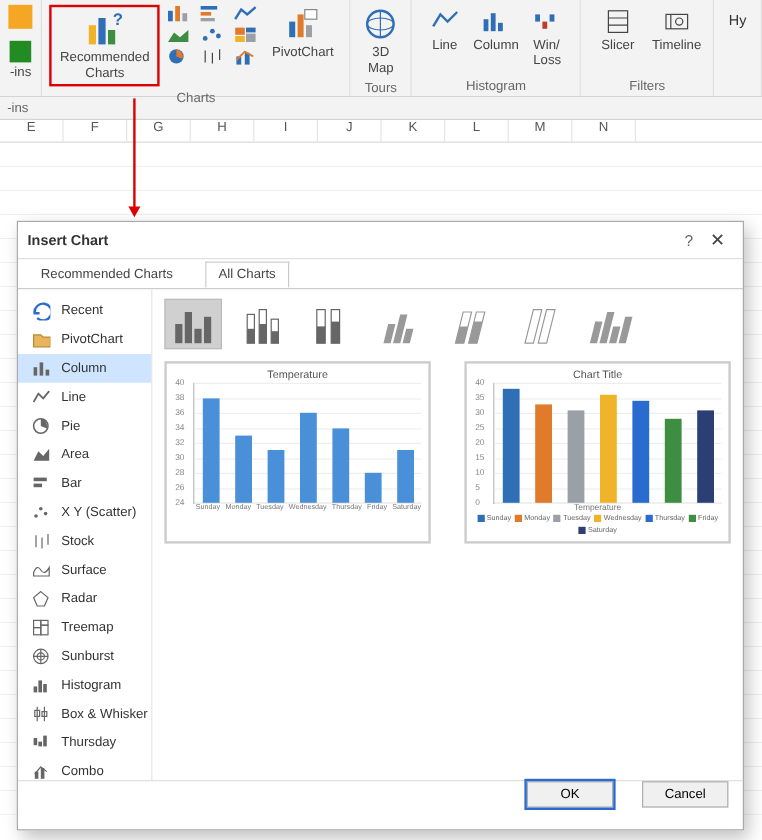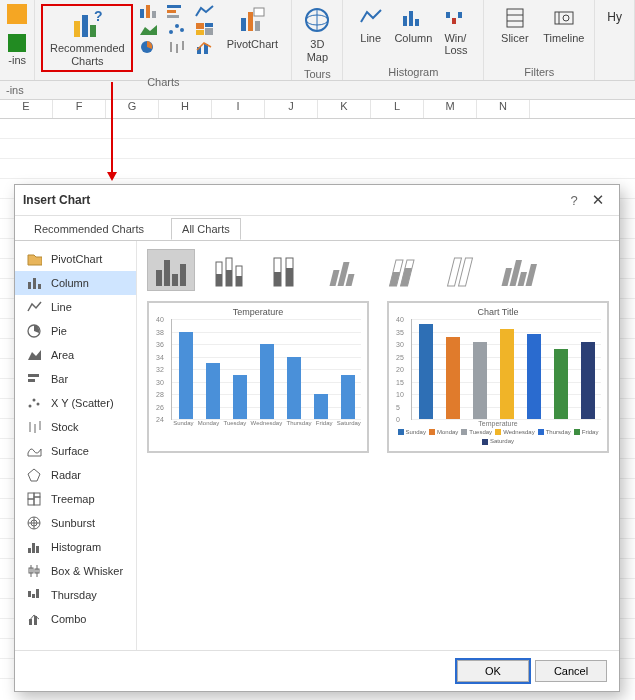--- a/index.html
+++ b/index.html
@@ -38,30 +38,30 @@
   .dlg-body{flex:1;display:flex;overflow:hidden;}
   .side{width:140px;border-right:1px solid #e5e5e5;padding-top:6px;}
   .side-item{display:flex;align-items:center;gap:8px;height:24px;padding-left:10px;font-size:11px;color:#333;cursor:pointer;}
   .side-item .ic{width:18px;height:16px;display:flex;align-items:center;justify-content:center;}
   .side-item.sel{background:#cfe5ff;}
   .main{flex:1;padding:8px 10px;}
   .subtype-row{display:flex;gap:10px;margin-bottom:10px;}
   .subtype{width:46px;height:40px;border:1px solid transparent;display:flex;align-items:center;justify-content:center;cursor:pointer;}
   .subtype.sel{background:#d0d0d0;border:1px solid #bbb;}
   .chart-name{font-size:16px;color:#444;margin-bottom:8px;}
-  .previews{display:flex;gap:18px;align-items:flex-end;}
+  .previews{display:flex;gap:28px;align-items:flex-end;}
   .preview{border:2px solid #ccc;width:210px;height:140px;padding:4px;position:relative;}
   .preview .ptitle{text-align:center;font-size:9px;color:#555;margin-bottom:2px;}
   .preview .plot{position:relative;height:100px;border-left:1px solid #bbb;border-bottom:1px solid #bbb;margin-left:18px;margin-right:2px;}
   .preview .ylbl{position:absolute;left:-16px;font-size:7px;color:#888;transform:translateY(-50%);}
   .preview .bar{position:absolute;bottom:0;width:14px;background:#4a90d9;}
   .preview .xlbl{font-size:6px;color:#777;text-align:center;display:flex;justify-content:space-around;margin-left:18px;}
   .legend{font-size:6px;color:#666;display:flex;flex-wrap:wrap;gap:3px;justify-content:center;margin-top:2px;}
   .legend span i{display:inline-block;width:6px;height:6px;margin-right:2px;vertical-align:middle;}
-  .dlg-foot{height:40px;border-top:1px solid #e0e0e0;display:flex;justify-content:flex-end;align-items:center;gap:6px;padding-right:12px;}
+  .dlg-foot{height:40px;border-top:1px solid #e0e0e0;display:flex;justify-content:flex-end;align-items:flex-start;gap:24px;padding-right:12px;}
   .btn{min-width:72px;height:22px;border:1px solid #adadad;background:#f0f0f0;font-size:11px;cursor:pointer;}
   .btn.primary{outline:2px solid #2a6bcf;}
   
   svg{display:block;}
 </style>
 </head>
 <body>
 
 <div class="ribbon">
   <div class="ribbon-left">
@@ -279,20 +279,29 @@
     <span class="t">Insert Chart</span>
     <span class="q">?</span>
     <span class="x">✕</span>
   </div>
   <div class="tabs" id="dlg-tabs">
       <div class="tab">Recommended Charts</div>
       <div class="tab active">All Charts</div>
     </div>
   <div class="dlg-body">
     <div class="side" id="side-list">
+        <div class="side-item">
+          <span class="ic">
+            <svg width="16" height="16">
+              <path d="M3 10 A7 7 0 1 1 5 14" fill="none" stroke="#2d6bcf" stroke-width="2"></path>
+              <polyline points="3,6 3,10 7,10" fill="none" stroke="#2d6bcf" stroke-width="2"></polyline>
+            </svg>
+          </span>
+          <span>Recent</span>
+        </div>
         <div class="side-item">
           <span class="ic">
             <svg width="16" height="16">
               <path d="M2 4h6l2 2h6v8H2z" fill="#e8b55b" stroke="#b78a34"></path>
             </svg>
           </span>
           <span>PivotChart</span>
         </div>
         <div class="side-item sel">
           <span class="ic">

